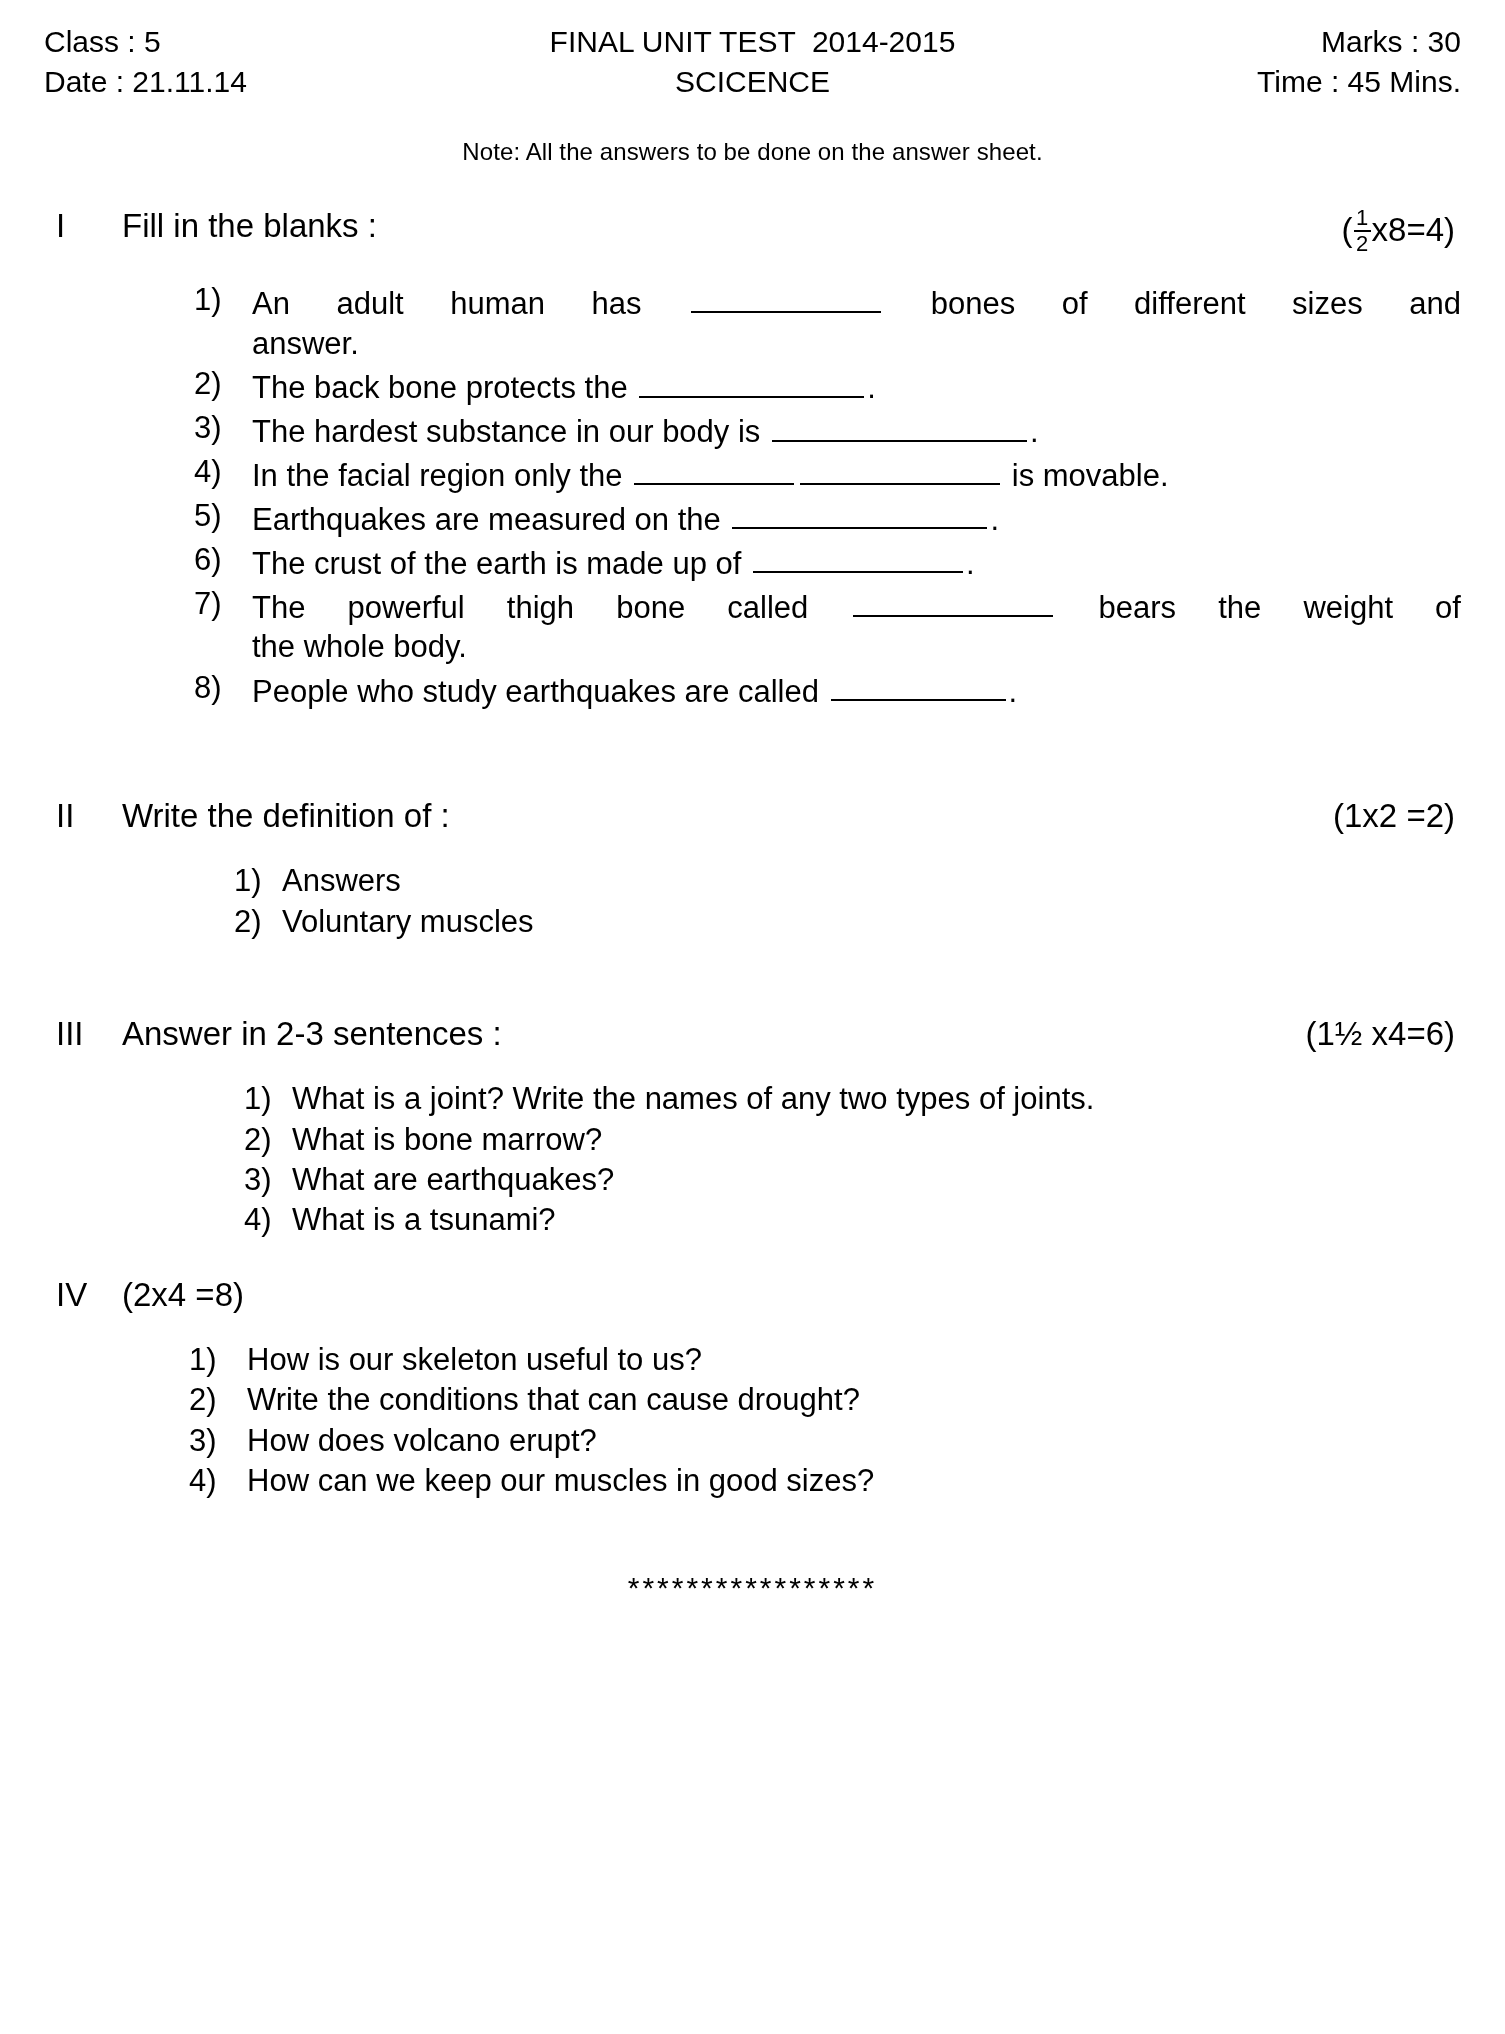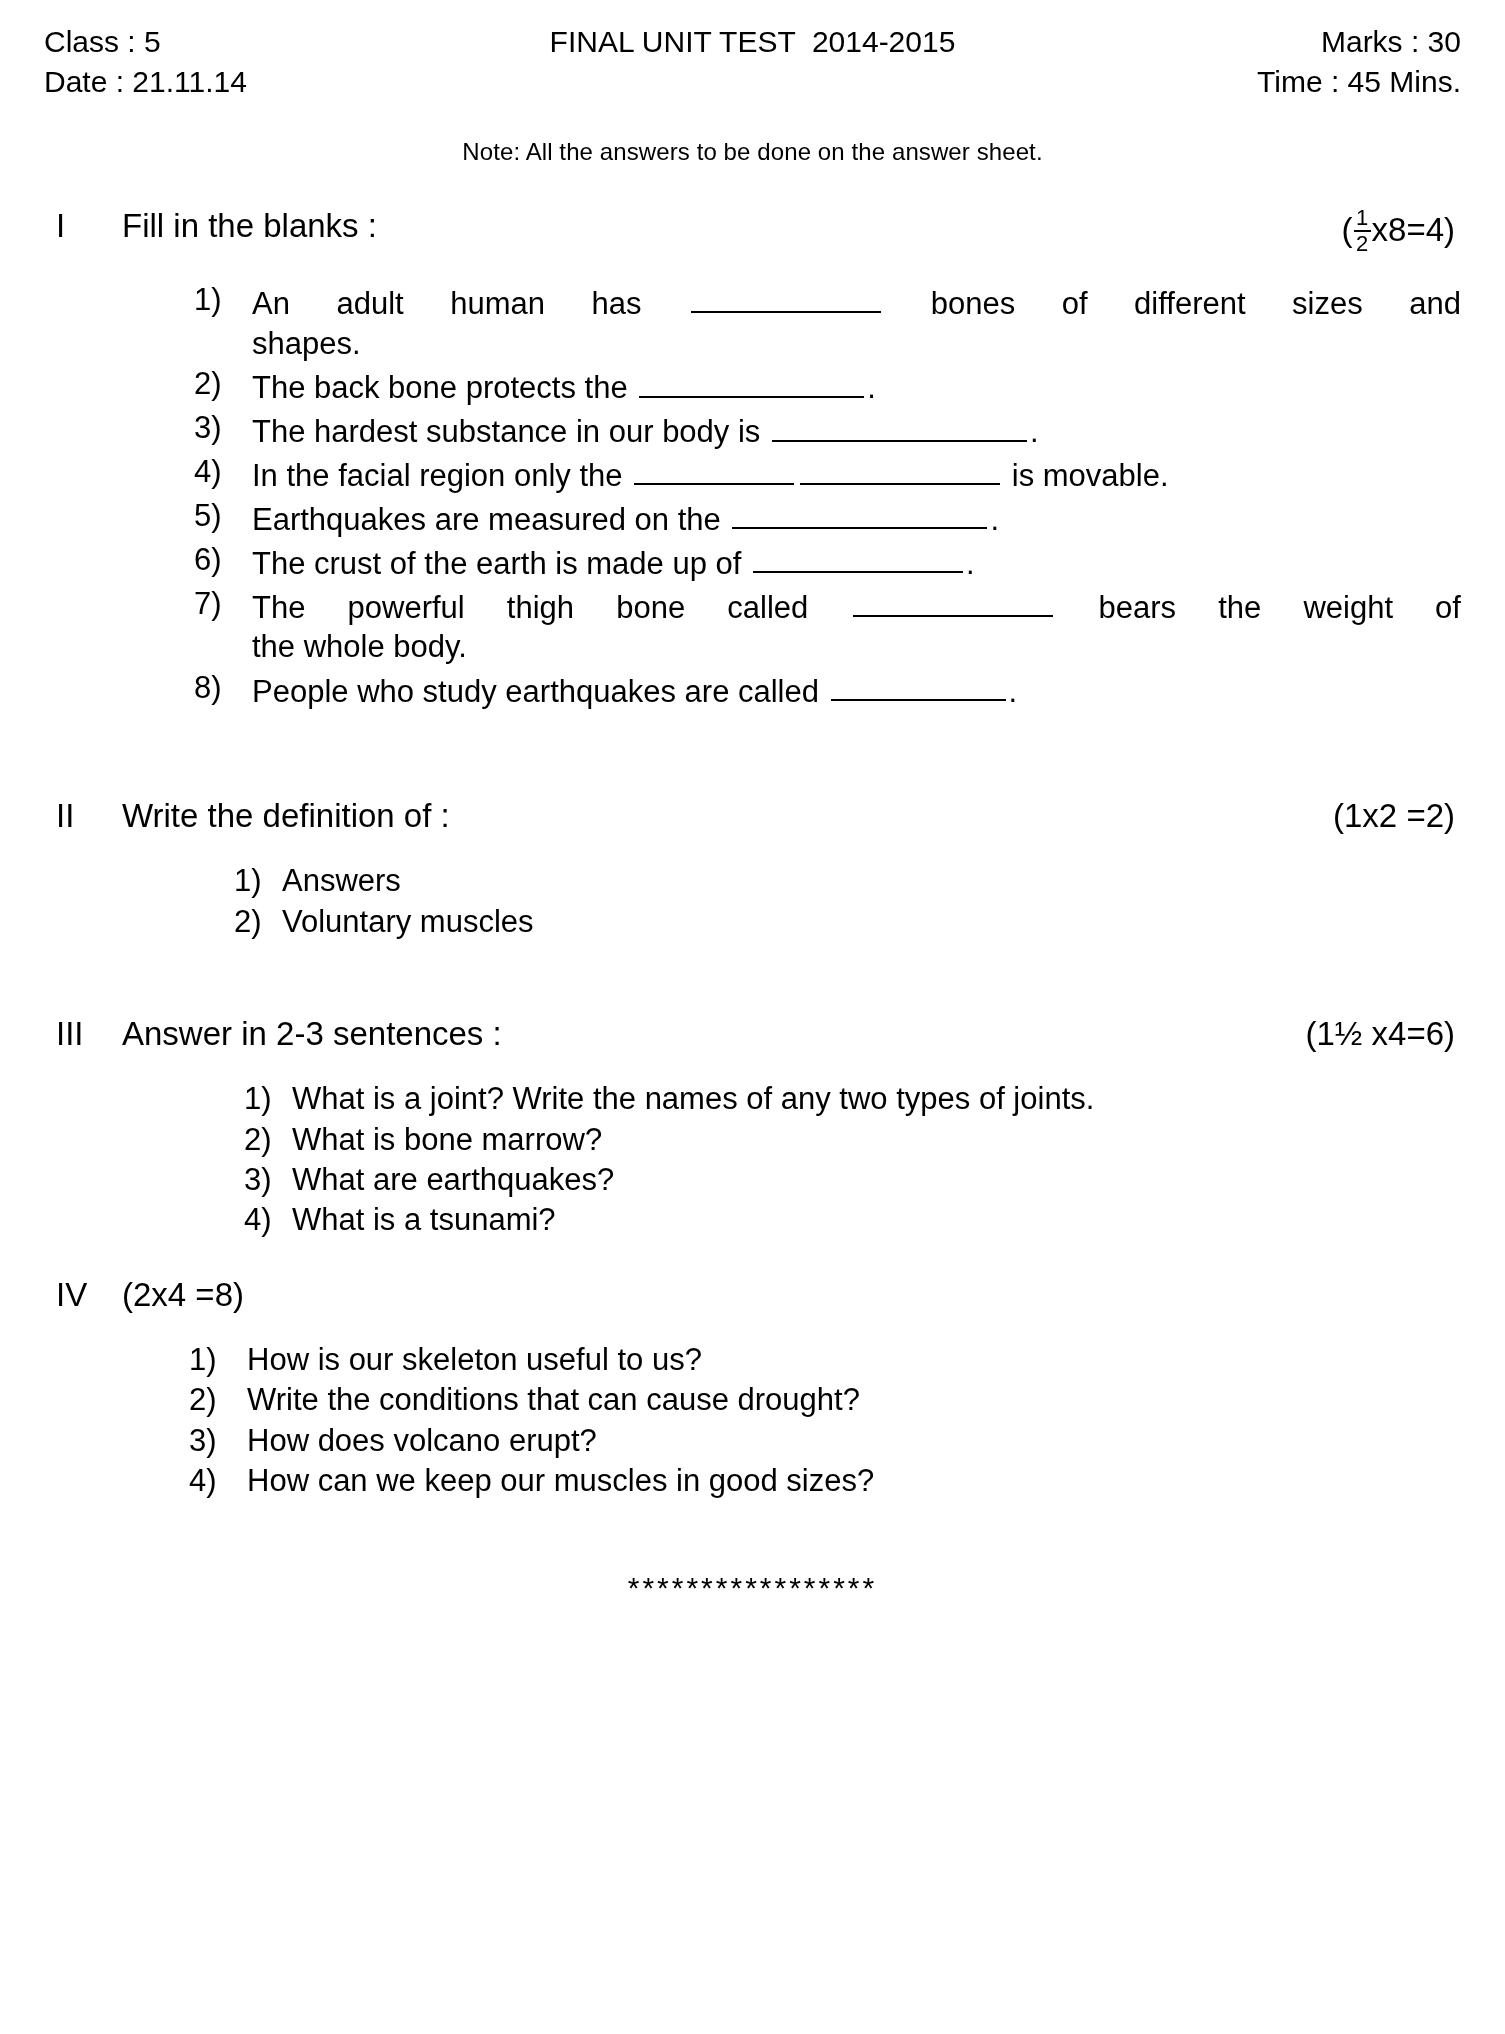--- a/index.html
+++ b/index.html
@@ -174,20 +174,21 @@
 
 <div class="page">
 
   <div class="exam-header">
     <div class="hdr-left">
       <div class="hdr-line">Class : 5</div>
       <div class="hdr-line">Date : 21.11.14</div>
     </div>
     <div class="hdr-center">
       <div class="hdr-line">FINAL UNIT TEST  2014-2015</div>
+      <div class="hdr-line">SCICENCE</div>
     </div>
     <div class="hdr-right">
       <div class="hdr-line">Marks : 30</div>
       <div class="hdr-line">Time : 45 Mins.</div>
     </div>
   </div>
 
   <div class="note-line">Note: All the answers to be done on the answer sheet.</div>
 
   <div class="section">
@@ -210,21 +211,21 @@
     <ul class="qlist indent-a">
 
       <li class="qitem justified">
         <span class="qnum qnum-w1">1)</span>
         <span class="qtext">
           <span class="just-line">
             <span>An  adult  human  has</span>
             <span class="blank b-190"></span>
             <span>bones  of  different  sizes  and</span>
           </span>
-          <span class="last-line">shapes.</span>
+          <span class="last-line">answer.</span>
         </span>
       </li>
 
       <li class="qitem">
         <span class="qnum qnum-w1">2)</span>
         <span class="qtext">
           <span>The back bone protects the</span>
           <span class="blank b-225"></span><span>.</span>
         </span>
       </li>

